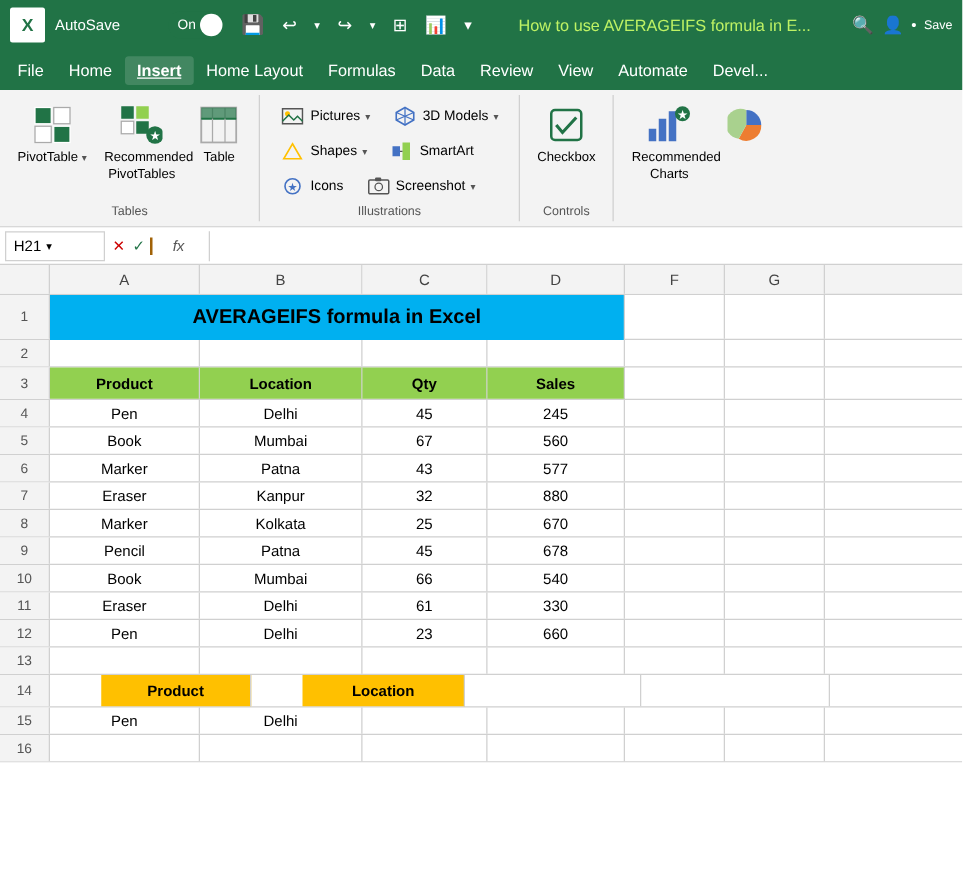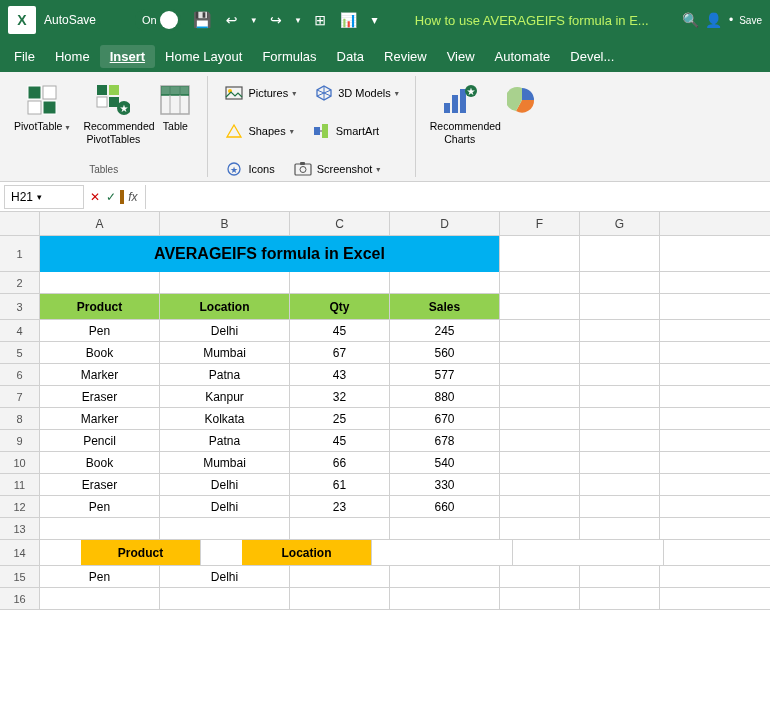--- a/index.html
+++ b/index.html
@@ -348,21 +348,21 @@
             <rect x="1" y="1" width="28" height="9" fill="#217346" opacity="0.7"></rect>
           </svg>
         </div>
         <span class="btn-label">Table</span>
       </div>
     </div>
     <div class="ribbon-group-label">Tables</div>
   </div>
 
   <div class="ribbon-group" style="padding: 4px 10px;">
-    <div style="display:flex; flex-direction:column; gap:12px; flex:1;">
+    <div style="display:flex; flex-direction:column; gap:2px; flex:1;">
       <div style="display:flex; gap:6px; align-items:center;">
         <div class="ribbon-btn-small">
           <div class="icon-area-sm">
             <svg width="18" height="16" viewBox="0 0 18 16">
               <rect x="1" y="2" width="16" height="12" fill="none" stroke="#555" stroke-width="1.2"></rect>
               <circle cx="5" cy="6" r="2" fill="#FFC000"></circle>
               <polyline points="1,12 6,7 10,11 13,8 17,12" fill="none" stroke="#217346" stroke-width="1.2"></polyline>
             </svg>
           </div>
           <span>Pictures</span>
@@ -421,20 +421,34 @@
             </svg>
           </div>
           <span>Screenshot</span>
           <span class="dropdown-arrow">▾</span>
         </div>
       </div>
     </div>
     <div class="ribbon-group-label">Illustrations</div>
   </div>
 
+  <div class="ribbon-group">
+    <div class="ribbon-buttons">
+      <div class="ribbon-btn">
+        <div class="icon-area">
+          <svg width="32" height="32" viewBox="0 0 32 32">
+            <rect x="4" y="4" width="24" height="24" rx="3" fill="none" stroke="#217346" stroke-width="2"></rect>
+            <polyline points="8,16 13,22 24,10" fill="none" stroke="#217346" stroke-width="2.5"></polyline>
+          </svg>
+        </div>
+        <span class="btn-label">Checkbox</span>
+      </div>
+    </div>
+    <div class="ribbon-group-label">Controls</div>
+  </div>
 
   <div class="ribbon-group" style="border-right:none;">
     <div class="ribbon-buttons">
       <div class="ribbon-btn" style="min-width:60px;">
         <div class="icon-area">
           <svg width="36" height="34" viewBox="0 0 36 34">
             <rect x="2" y="20" width="6" height="10" fill="#4472C4"></rect>
             <rect x="10" y="12" width="6" height="18" fill="#4472C4"></rect>
             <rect x="18" y="6" width="6" height="24" fill="#4472C4"></rect>
             <circle cx="29" cy="8" r="6" fill="#217346"></circle>
@@ -459,21 +473,21 @@
 </div>
 
 <div class="formula-bar">
   <div class="cell-ref-box">
     <span>H21</span>
     <span style="margin-left:4px;font-size:9px;">▾</span>
   </div>
   <div class="formula-dividers">
     <span style="color:#c00;cursor:pointer;padding:0 2px;">✕</span>
     <span style="color:#217346;cursor:pointer;padding:0 2px;">✓</span>
-    <span style="font-style:italic;padding:0 4px;border-left:4px solid #a16207;cursor:pointer;">fx</span>
+    <span style="font-style:italic;padding:0 16px;border-left:2px solid #a16207;cursor:pointer;">fx</span>
   </div>
   <input class="formula-input" type="text" value="" style="">
 </div>
 
 <div class="spreadsheet">
 
   <div class="col-headers">
     <div class="row-header-corner"></div>
     <div class="col-header col-a">A</div>
     <div class="col-header col-b">B</div>

